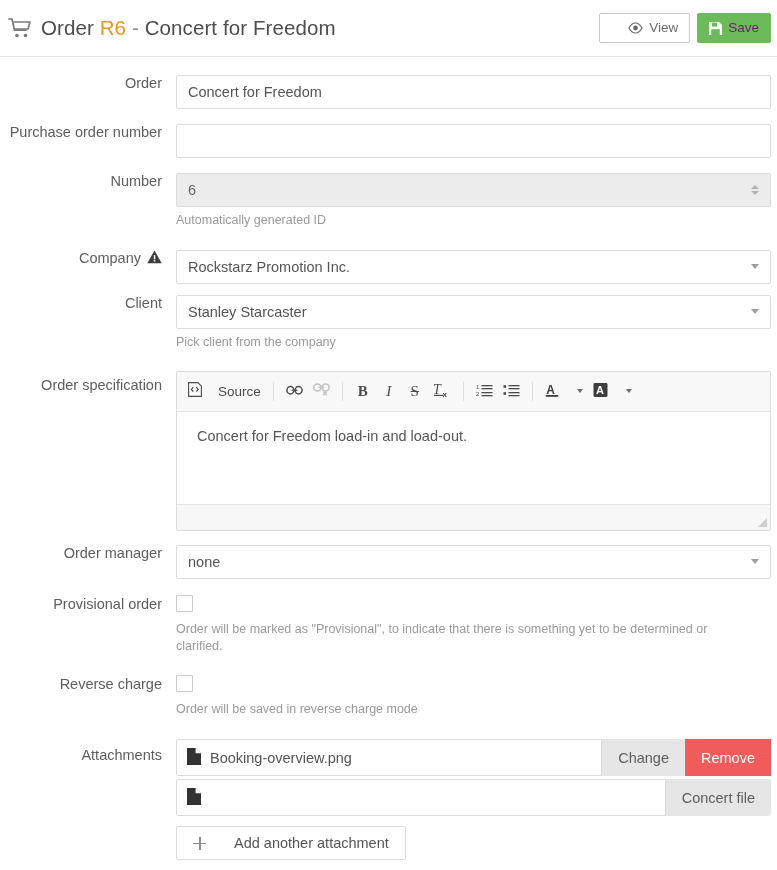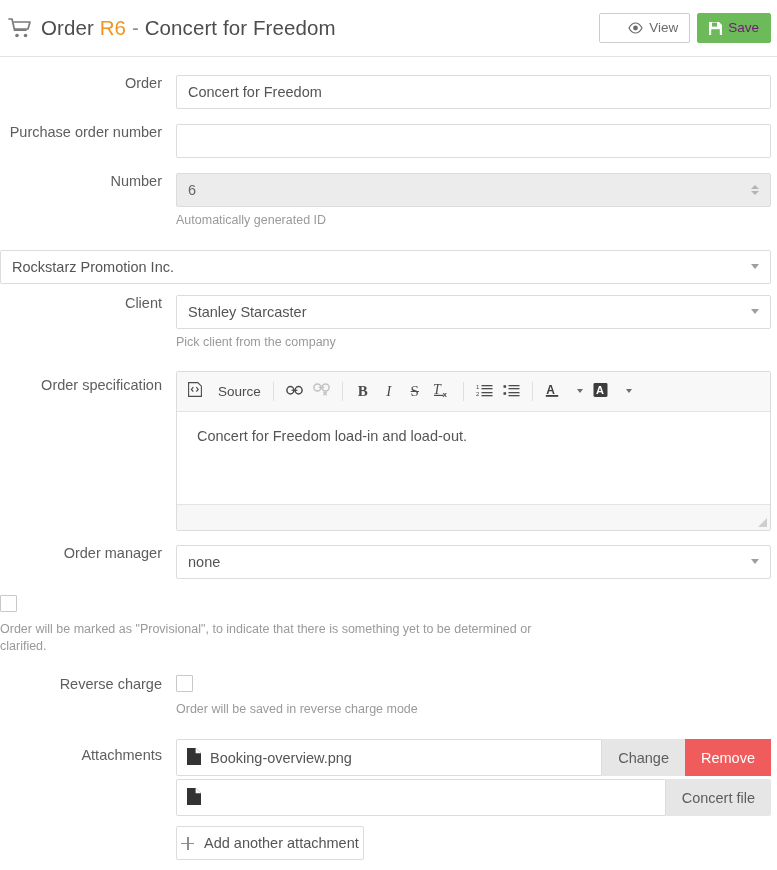--- a/index.html
+++ b/index.html
@@ -238,23 +238,23 @@
     cursor: pointer;
     border: 1px solid transparent;
   }
   .file-btn.change { background: #e6e6e6; color: #5d5d5d; border-color: #e6e6e6; }
   .file-btn.remove { background: #f05b5b; color: #fff; border-color: #f05b5b; }
   .file-btn.select { background: #e6e6e6; color: #5d5d5d; border-color: #e6e6e6; border-radius: 0 2px 2px 0; }
 
   .add-btn {
     display: inline-flex;
     align-items: center;
-    gap: 10px;
+    gap: 28px;
     height: 34px;
-    padding: 0 4px;
+    padding: 0 16px;
     border: 1px solid #dcdcdc;
     background: #fff;
     color: #555;
     font-size: 14.5px;
     cursor: pointer;
     border-radius: 2px;
     margin-top: 7px;
   }
   .plus {
     position: relative; width: 13px; height: 13px; flex: 0 0 auto;
@@ -333,20 +333,30 @@
         <span class="spinner">
           <i class="up"></i>
           <i class="down"></i>
         </span>
       </div>
       <div class="help">Automatically generated ID</div>
     </div>
   </div>
 
   <div class="row" style="margin-top:21px;">
+    <div class="label-col">
+      <span>Company</span>
+      <span class="warn-tri">
+        <svg width="15" height="14" viewBox="0 0 15 14">
+          <path d="M7.5 0.5 L14.7 13.2 H0.3 Z" fill="#3d3d3d"></path>
+          <rect x="6.8" y="5.1" width="1.5" height="4.2" fill="#fff"></rect>
+          <rect x="6.8" y="10.1" width="1.5" height="1.5" fill="#fff"></rect>
+        </svg>
+      </span>
+    </div>
     <div class="field-col">
       <div class="ctrl">
         <span class="val">Rockstarz Promotion Inc.</span>
         <span class="caret"></span>
       </div>
     </div>
   </div>
 
   <div class="row" style="margin-top:11px;">
     <div class="label-col">Client</div>
@@ -470,20 +480,21 @@
     <div class="label-col">Order manager</div>
     <div class="field-col">
       <div class="ctrl">
         <span class="val">none</span>
         <span class="caret"></span>
       </div>
     </div>
   </div>
 
   <div class="row" style="margin-top:16px;">
+    <div class="label-col" style="align-items:flex-start;padding-top:1px;">Provisional order</div>
     <div class="field-col">
       <span class="checkbox"></span>
       <div class="help" style="margin-top:9px;max-width:540px;">Order will be marked as "Provisional", to indicate that there is something yet to be determined or clarified.</div>
     </div>
   </div>
 
   <div class="row" style="margin-top:20px;">
     <div class="label-col" style="align-items:flex-start;padding-top:1px;">Reverse charge</div>
     <div class="field-col">
       <span class="checkbox"></span>

